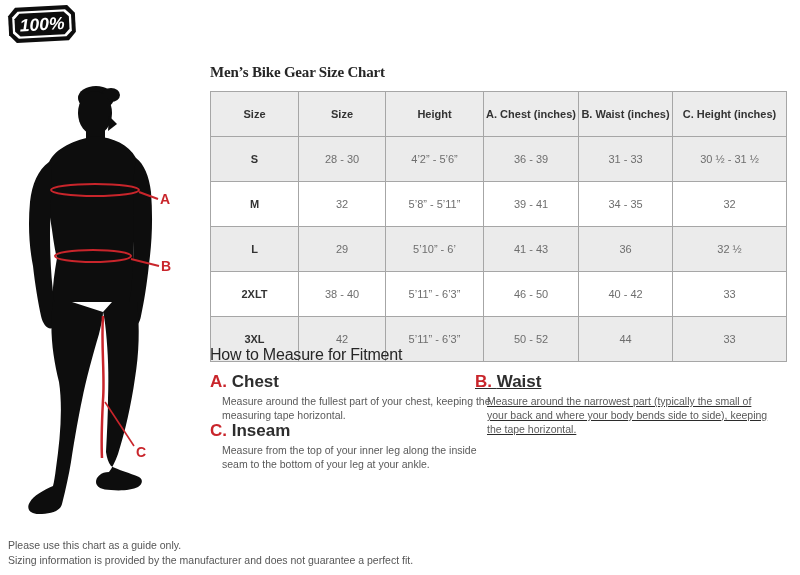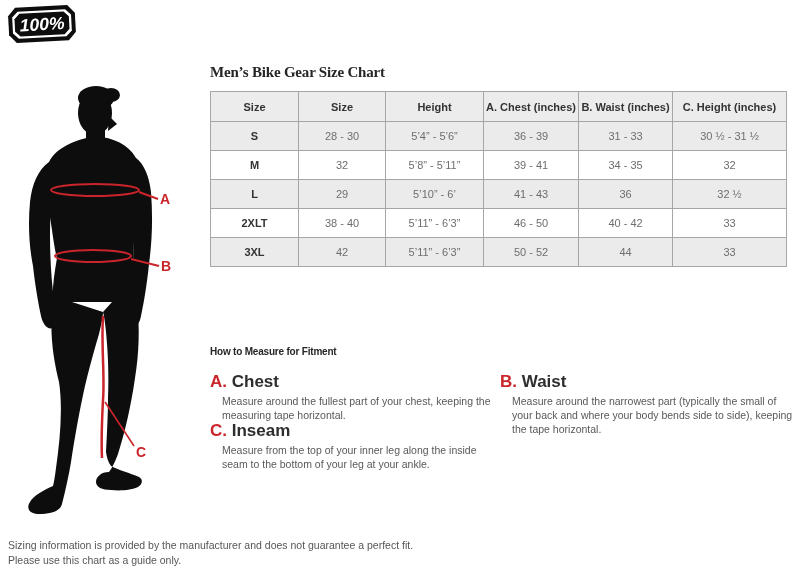--- a/index.html
+++ b/index.html
@@ -11,34 +11,34 @@
 
   
   .figure { position:absolute; left:12px; top:70px; width:190px; height:460px; }
 
   
   .chart-title { position:absolute; left:210px; top:64px; font-size:15px; font-weight:bold; letter-spacing:-0.2px; color:#262626;font-family:Liberation Serif, serif; }
 
   
   .size-table-wrap { position:absolute; left:210px; top:91px; width:577px; }
   table { border-collapse:collapse; table-layout:fixed; width:576px; }
-  th, td { border:1px solid #a6a6a6; text-align:center; vertical-align:middle; padding:8px 2px; }
+  th, td { border:1px solid #a6a6a6; text-align:center; vertical-align:middle; padding:16px 2px; }
   thead th { background:#ececec; height:30px; font-size:11px; font-weight:bold; color:#333; }
   tbody td { height:29px; font-size:11px; color:#6e6e6e; }
   tbody td:first-child { font-weight:bold; color:#333; }
   tbody tr:nth-child(odd) td { background:#ebebeb; }
 
   
-  .measure-title { position:absolute; left:210px; top:346px; font-size:10px; font-weight:bold; letter-spacing:-0.2px; color:#262626; }
+  .measure-title { position:absolute; left:210px; top:346px; font-size:16px; font-weight:normal; letter-spacing:-0.2px; color:#262626; }
   .measure-item { position:absolute; width:288px; }
   .measure-item h4 { font-size:17px; font-weight:bold; color:#2e2e2e; margin-bottom:3px; }
   .measure-item h4 .letter { color:#c9252b; }
   .measure-item p { font-size:10.5px; color:#595959; line-height:1.32;margin-left:12px; }
   #measure-a { left:210px; top:372px; }
-  #measure-b { left:500px; top:372px; width:294px; }
+  #measure-b { left:475px; top:372px; width:294px;text-decoration:underline; }
   #measure-c { left:210px; top:421px; }
 
   
   .footer-note { position:absolute; left:8px; top:538px; font-size:10.5px; color:#565656; line-height:1.45; }
 </style>
 </head>
 <body>
 
 <div class="logo">
   <svg viewBox="0 0 120 66" width="68" height="42">
@@ -115,21 +115,21 @@
         <th>Height</th>
         <th>A. Chest (inches)</th>
         <th>B. Waist (inches)</th>
         <th>C. Height (inches)</th>
       </tr>
     </thead>
     <tbody>
         <tr>
           <td>S</td>
           <td>28 - 30</td>
-          <td>5’4” - 5’6”</td>
+          <td>4’2” - 5’6”</td>
           <td>36 - 39</td>
           <td>31 - 33</td>
           <td>30 ½ - 31 ½</td>
         </tr>
         <tr>
           <td>M</td>
           <td>32</td>
           <td>5’8” - 5’11”</td>
           <td>39 - 41</td>
           <td>34 - 35</td>
@@ -183,15 +183,15 @@
 
 <div class="measure-item" id="measure-c">
   <h4>
     <span class="letter">C.</span>
     <span>Inseam</span>
   </h4>
   <p>Measure from the top of your inner leg along the inside seam to the bottom of your leg at your ankle.</p>
 </div>
 
 <div class="footer-note">
+  <div>Please use this chart as a guide only.</div>
   <div>Sizing information is provided by the manufacturer and does not guarantee a perfect fit.</div>
-  <div>Please use this chart as a guide only.</div>
 </div>
 
 </body></html>

